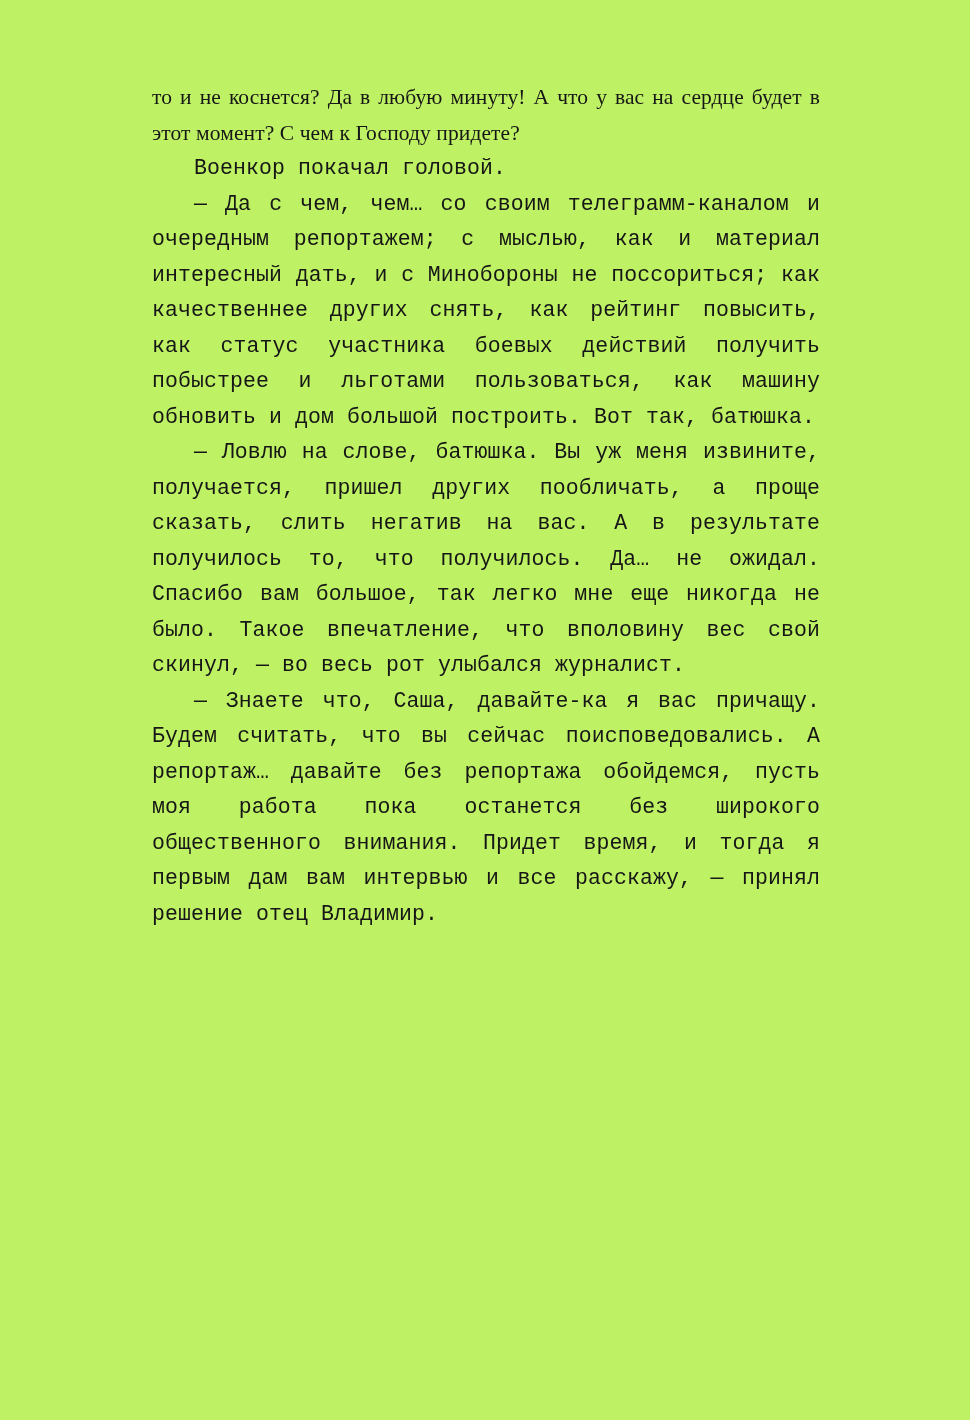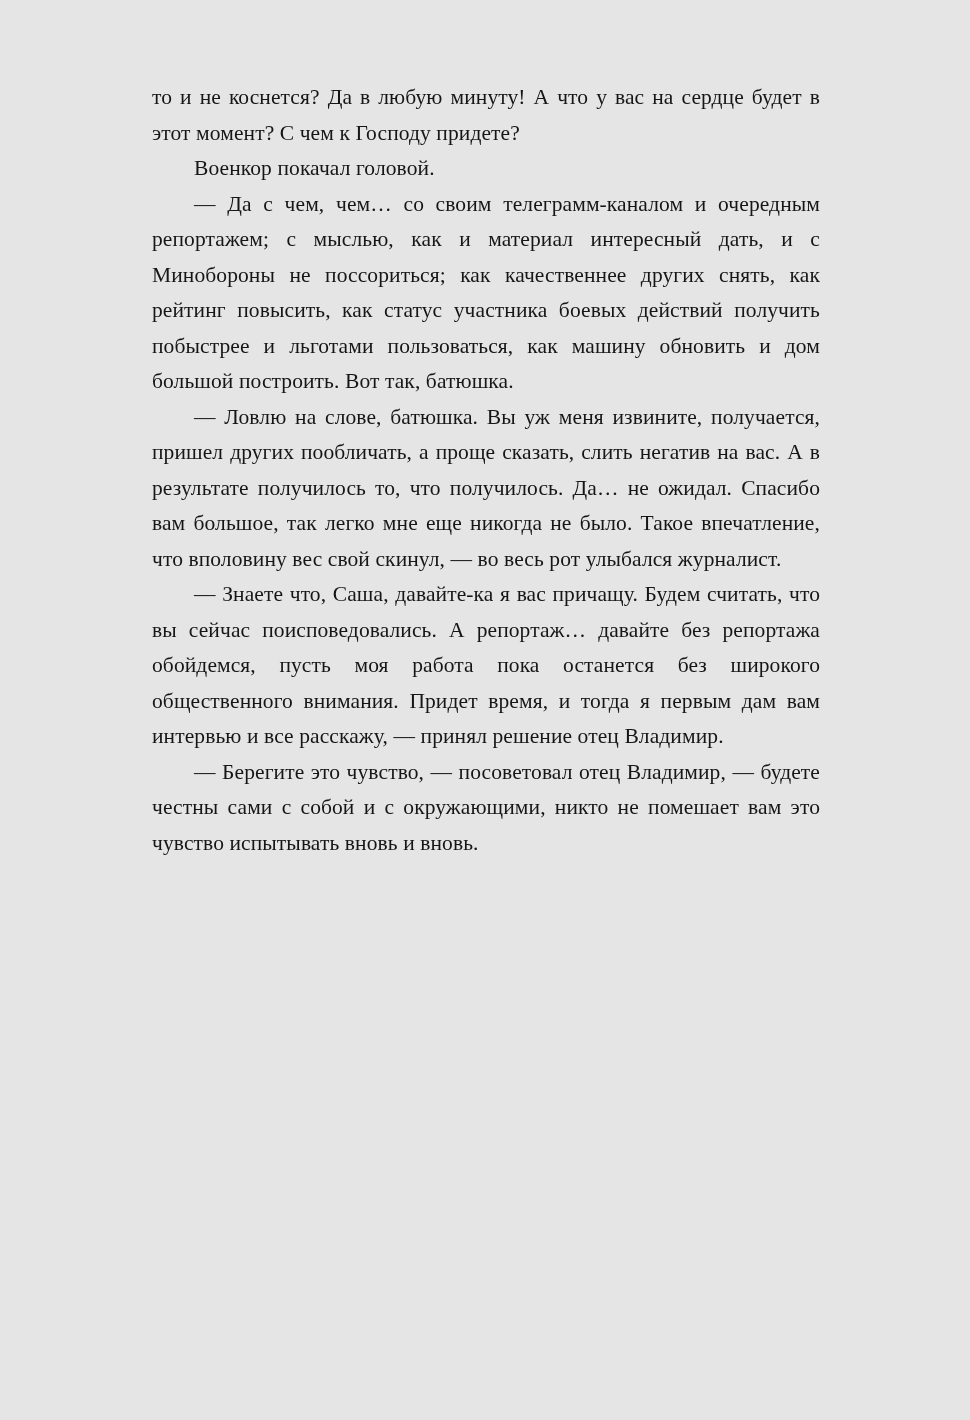--- a/index.html
+++ b/index.html
@@ -11,50 +11,50 @@
     width: 970px;
     height: 1420px;
     font-family: "Liberation Serif", "DejaVu Serif", serif;
     color: #1a1a1a;
     overflow: hidden;
   }
   .page {
     position: relative;
     width: 970px;
     height: 1420px;
-    background: #e5e5e5;
+    background: #bef264;
     box-sizing: border-box;
   }
   .text-column {
     position: absolute;
     left: 152px;
     top: 80px;
     width: 668px;
   }
   p.para {
     margin: 0;
     font-size: 21.5px;
     line-height: 35.5px;
     text-align: justify;
     text-justify: inter-word;
     color: #161616;
     letter-spacing: 0.1px;
   }
   p.indent {
     text-indent: 42px;
+    font-family: Liberation Mono, monospace;
   }
   p.last-line-left {
     text-align-last: left;
   }
 </style>
 </head>
 <body>
 
 <div class="page">
   <div class="text-column">
     <p class="para last-line-left">то и не коснется? Да в любую минуту! А что у вас на сердце будет в этот момент? С чем к Господу придете?</p>
     <p class="para indent last-line-left">Военкор покачал головой.</p>
     <p class="para indent last-line-left">— Да с чем, чем… со своим телеграмм-каналом и очередным репортажем; с мыслью, как и материал интересный дать, и с Минобороны не поссориться; как качественнее других снять, как рейтинг повысить, как статус участника боевых действий получить побыстрее и льготами пользоваться, как машину обновить и дом большой построить. Вот так, батюшка.</p>
     <p class="para indent last-line-left">— Ловлю на слове, батюшка. Вы уж меня извините, получается, пришел других пообличать, а проще сказать, слить негатив на вас. А в результате получилось то, что получилось. Да… не ожидал. Спасибо вам большое, так легко мне еще никогда не было. Такое впечатление, что вполовину вес свой скинул, — во весь рот улыбался журналист.</p>
     <p class="para indent last-line-left">— Знаете что, Саша, давайте-ка я вас причащу. Будем считать, что вы сейчас поисповедовались. А репортаж… давайте без репортажа обойдемся, пусть моя работа пока останется без широкого общественного внимания. Придет время, и тогда я первым дам вам интервью и все расскажу, — принял решение отец Владимир.</p>
-    <p class="para indent last-line-left">— Берегите это чувство, — посоветовал отец Владимир, — будете честны сами с собой и с окружающими, никто не помешает вам это чувство испытывать вновь и вновь.</p>
   </div>
 </div>
 
 </body></html>

